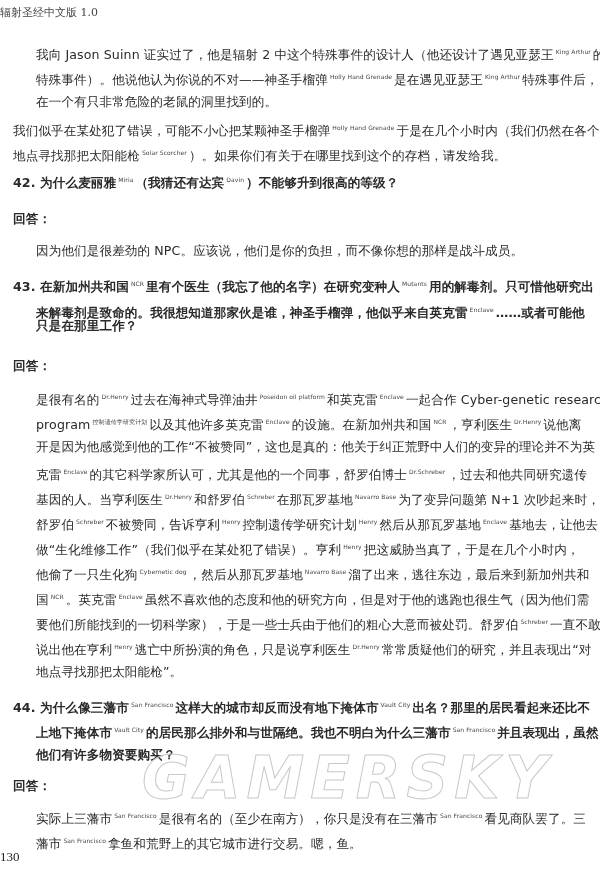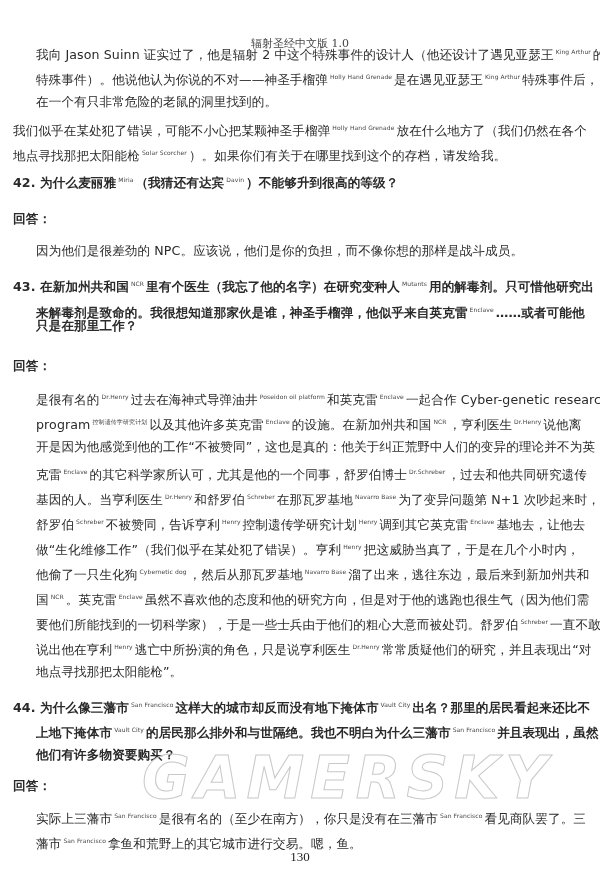--- a/index.html
+++ b/index.html
@@ -2,26 +2,26 @@
 <html><head>
 <meta charset="utf-8">
 <style>
   html, body { margin: 0; padding: 0; background: #ffffff; }
   body {
     width: 600px; height: 876px; position: relative; overflow: hidden;
     font-family: "DejaVu Sans", "Liberation Sans", sans-serif;
     color: #2a2a2a;
   }
   .header {
-    position: absolute; top: 5px; left: 0; width: 600px; text-align: center;
+    position: absolute; top: 5px; left: 0; width: 600px; text-align: left;
     font-family: "DejaVu Serif", "Liberation Serif", serif;
-    font-size: 11px; color: #444; margin-top: 31px;
+    font-size: 11px; color: #444;
   }
   .page-number {
-    position: absolute; top: 849px; left: 0; width: 600px; text-align: center;
+    position: absolute; top: 849px; left: 0; width: 600px; text-align: left;
     font-family: "Liberation Serif", "DejaVu Serif", serif;
     font-size: 13px; color: #222;
   }
   .line {
     position: absolute; font-size: 12.6px; white-space: nowrap; letter-spacing: 0.1px;
     line-height: 16px;
   }
   .line.bold { font-weight: bold; }
   .sup {
     font-size: 6px; vertical-align: 5px; color: #444; font-weight: normal;
@@ -36,35 +36,35 @@
 </style>
 </head>
 <body>
 
 <div class="header">辐射圣经中文版  1.0</div>
 
 <div id="lines">
     <div class="line" style="left: 36px; top: 44px;"><span>我向 Jason Suinn 证实过了，他是辐射 2 中这个特殊事件的设计人（他还设计了遇见亚瑟王</span><span class="sup">King Arthur</span><span>的</span></div>
     <div class="line" style="left: 36px; top: 69px;"><span>特殊事件）。他说他认为你说的不对——神圣手榴弹</span><span class="sup">Holly Hand Grenade</span><span>是在遇见亚瑟王</span><span class="sup">King Arthur</span><span>特殊事件后，</span></div>
     <div class="line" style="left: 36px; top: 94px;"><span>在一个有只非常危险的老鼠的洞里找到的。</span></div>
-    <div class="line" style="left: 13px; top: 120px;"><span>我们似乎在某处犯了错误，可能不小心把某颗神圣手榴弹</span><span class="sup">Holly Hand Grenade</span><span>放在什么地方了（我们仍然在各个</span></div>
+    <div class="line" style="left: 13px; top: 120px;"><span>我们似乎在某处犯了错误，可能不小心把某颗神圣手榴弹</span><span class="sup">Holly Hand Grenade</span><span>于是在几个小时内（我们仍然在各个</span></div>
     <div class="line" style="left: 13px; top: 145px;"><span>地点寻找那把太阳能枪</span><span class="sup">Solar Scorcher</span><span>）。如果你们有关于在哪里找到这个的存档，请发给我。</span></div>
     <div class="line bold" style="left: 13px; top: 172px;"><span>42.  为什么麦丽雅</span><span class="sup">Miria</span><span>（我猜还有达宾</span><span class="sup">Davin</span><span>）不能够升到很高的等级？</span></div>
     <div class="line bold" style="left: 13px; top: 211px;"><span>回答：</span></div>
     <div class="line" style="left: 36px; top: 243px;"><span>因为他们是很差劲的 NPC。应该说，他们是你的负担，而不像你想的那样是战斗成员。</span></div>
     <div class="line bold" style="left: 13px; top: 276px;"><span>43.  在新加州共和国</span><span class="sup">NCR</span><span>里有个医生（我忘了他的名字）在研究变种人</span><span class="sup">Mutants</span><span>用的解毒剂。只可惜他研究出</span></div>
     <div class="line bold" style="left: 36px; top: 302px;"><span>来解毒剂是致命的。我很想知道那家伙是谁，神圣手榴弹，他似乎来自英克雷</span><span class="sup">Enclave</span><span>……或者可能他</span></div>
     <div class="line bold" style="left: 36px; top: 318px;"><span>只是在那里工作？</span></div>
     <div class="line bold" style="left: 13px; top: 358px;"><span>回答：</span></div>
     <div class="line" style="left: 36px; top: 389px;"><span>是很有名的</span><span class="sup">Dr.Henry</span><span>过去在海神式导弹油井</span><span class="sup">Poseidon oil platform</span><span>和英克雷</span><span class="sup">Enclave</span><span>一起合作 Cyber-genetic research</span></div>
     <div class="line" style="left: 36px; top: 414px;"><span>program</span><span class="sup">控制遗传学研究计划</span><span>以及其他许多英克雷</span><span class="sup">Enclave</span><span>的设施。在新加州共和国</span><span class="sup">NCR</span><span>，亨利医生</span><span class="sup">Dr.Henry</span><span>说他离</span></div>
     <div class="line" style="left: 36px; top: 439px;"><span>开是因为他感觉到他的工作“不被赞同”，这也是真的：他关于纠正荒野中人们的变异的理论并不为英</span></div>
     <div class="line" style="left: 36px; top: 464px;"><span>克雷</span><span class="sup">Enclave</span><span>的其它科学家所认可，尤其是他的一个同事，舒罗伯博士</span><span class="sup">Dr.Schreber</span><span>，过去和他共同研究遗传</span></div>
     <div class="line" style="left: 36px; top: 489px;"><span>基因的人。当亨利医生</span><span class="sup">Dr.Henry</span><span>和舒罗伯</span><span class="sup">Schreber</span><span>在那瓦罗基地</span><span class="sup">Navarro Base</span><span>为了变异问题第 N+1 次吵起来时，</span></div>
-    <div class="line" style="left: 36px; top: 514px;"><span>舒罗伯</span><span class="sup">Schreber</span><span>不被赞同，告诉亨利</span><span class="sup">Henry</span><span>控制遗传学研究计划</span><span class="sup">Henry</span><span>调到其它英克雷</span><span class="sup">Enclave</span><span>基地去，让他去</span></div>
+    <div class="line" style="left: 36px; top: 514px;"><span>舒罗伯</span><span class="sup">Schreber</span><span>不被赞同，告诉亨利</span><span class="sup">Henry</span><span>控制遗传学研究计划</span><span class="sup">Henry</span><span>然后从那瓦罗基地</span><span class="sup">Enclave</span><span>基地去，让他去</span></div>
     <div class="line" style="left: 36px; top: 539px;"><span>做“生化维修工作”（我们似乎在某处犯了错误）。亨利</span><span class="sup">Henry</span><span>把这威胁当真了，于是在几个小时内，</span></div>
     <div class="line" style="left: 36px; top: 564px;"><span>他偷了一只生化狗</span><span class="sup">Cybernetic dog</span><span>，然后从那瓦罗基地</span><span class="sup">Navarro Base</span><span>溜了出来，逃往东边，最后来到新加州共和</span></div>
     <div class="line" style="left: 36px; top: 589px;"><span>国</span><span class="sup">NCR</span><span>。英克雷</span><span class="sup">Enclave</span><span>虽然不喜欢他的态度和他的研究方向，但是对于他的逃跑也很生气（因为他们需</span></div>
     <div class="line" style="left: 36px; top: 614px;"><span>要他们所能找到的一切科学家），于是一些士兵由于他们的粗心大意而被处罚。舒罗伯</span><span class="sup">Schreber</span><span>一直不敢</span></div>
     <div class="line" style="left: 36px; top: 639px;"><span>说出他在亨利</span><span class="sup">Henry</span><span>逃亡中所扮演的角色，只是说亨利医生</span><span class="sup">Dr.Henry</span><span>常常质疑他们的研究，并且表现出“对</span></div>
     <div class="line" style="left: 36px; top: 664px;"><span>地点寻找那把太阳能枪”。</span></div>
     <div class="line bold" style="left: 13px; top: 697px;"><span>44.  为什么像三藩市</span><span class="sup">San Francisco</span><span>这样大的城市却反而没有地下掩体市</span><span class="sup">Vault City</span><span>出名？那里的居民看起来还比不</span></div>
     <div class="line bold" style="left: 36px; top: 722px;"><span>上地下掩体市</span><span class="sup">Vault City</span><span>的居民那么排外和与世隔绝。我也不明白为什么三藩市</span><span class="sup">San Francisco</span><span>并且表现出，虽然</span></div>
     <div class="line bold" style="left: 36px; top: 747px;"><span>他们有许多物资要购买？</span></div>
     <div class="line bold" style="left: 13px; top: 778px;"><span>回答：</span></div>

